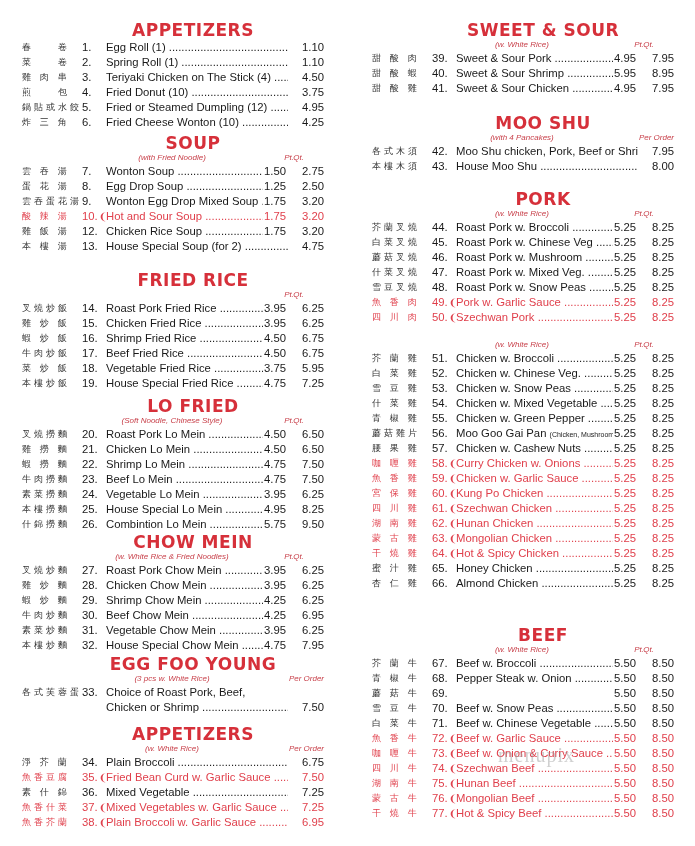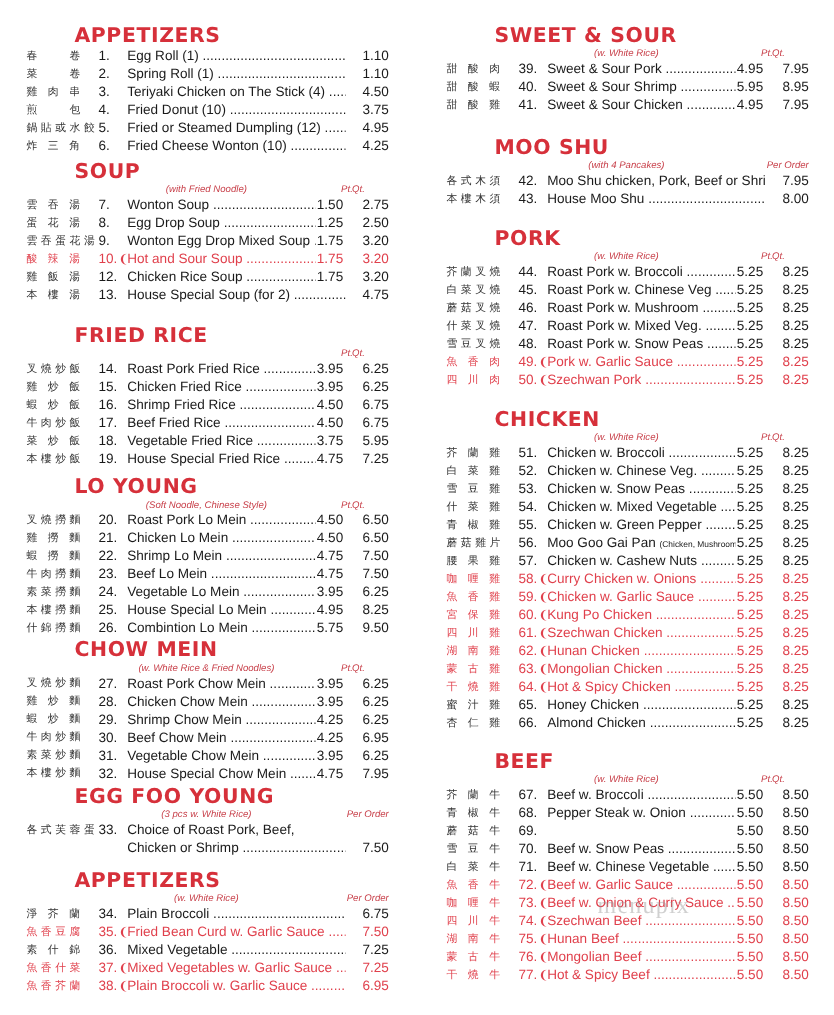--- a/index.html
+++ b/index.html
@@ -3,21 +3,21 @@
 <meta charset="utf-8">
 <style>
   * { box-sizing: border-box; margin: 0; padding: 0; }
   html, body { width: 695px; height: 846px; background: #ffffff; overflow: hidden; }
   body { font-family: "Liberation Sans", sans-serif; color: #1a1a1a; position: relative; }
   .col { position: absolute; top: 0; }
   .col.left { left: 22px; width: 302px; }
   .col.right { left: 372px; width: 302px; }
   .section { position: absolute; left: 0; width: 100%; }
   .sec-title {
-    font-family: "DejaVu Sans", sans-serif; font-weight: bold;
+    text-align: center; font-family: "DejaVu Sans", sans-serif; font-weight: bold;
     color: #d6303a; font-size: 17px; letter-spacing: 0.5px; line-height: 20px;
     padding-left: 40px;
   }
   .sub-row { position: relative; height: 11px; font-size: 8px; font-style: italic; color: #c8404a; }
   .sub-row .note { position: absolute; left: 150px; transform: translateX(-50%); white-space: nowrap; }
   .sub-row .pt { position: absolute; right: 30px; }
   .sub-row .qt { position: absolute; right: 20px; }
   .sub-row .per { position: absolute; right: 0; }
   .row { position: relative; height: 15px; font-size: 11.3px; line-height: 15px; white-space: nowrap; }
   .row .cn { position: absolute; left: 0; width: 58px; font-family: "DejaVu Serif", serif; font-size: 9px; letter-spacing: 3px; color: #333; }
@@ -187,21 +187,21 @@
           <span class="cn">本樓炒飯</span>
           <span class="num"><span>19.</span></span>
           <span class="name"><span>House Special Fried Rice</span></span>
           <span class="p1">4.75</span>
           <span class="p2">7.25</span>
         </div>
       </div>
   </div>
 
   <div class="section" style="top:396px">
-    <div class="sec-title">LO YOUNG</div>
+    <div class="sec-title">LO FRIED</div>
     <div class="sub-row">
       <span class="note">(Soft Noodle, Chinese Style)</span>
       <span class="pt">Pt.</span>
       <span class="qt">Qt.</span>
     </div>
     <div id="s-lo_mein">
         <div class="row">
           <span class="cn">叉燒撈麵</span>
           <span class="num"><span>20.</span></span>
           <span class="name"><span>Roast Pork Lo Mein</span></span>
@@ -468,21 +468,20 @@
         <div class="row spicy">
           <span class="cn">四 川 肉</span>
           <span class="num"><span>50.</span><span class="pepper">❨</span></span>
           <span class="name"><span>Szechwan Pork</span></span>
           <span class="p1">5.25</span>
           <span class="p2">8.25</span>
         </div>
       </div>
   </div>
   <div class="section" style="top:340px">
-    <div class="sec-title">CHICKEN</div>
     <div class="sub-row">
       <span class="note">(w. White Rice)</span>
       <span class="pt">Pt.</span>
       <span class="qt">Qt.</span>
     </div>
     <div id="s-chicken">
         <div class="row">
           <span class="cn">芥 蘭 雞</span>
           <span class="num"><span>51.</span></span>
           <span class="name"><span>Chicken w. Broccoli</span></span>

